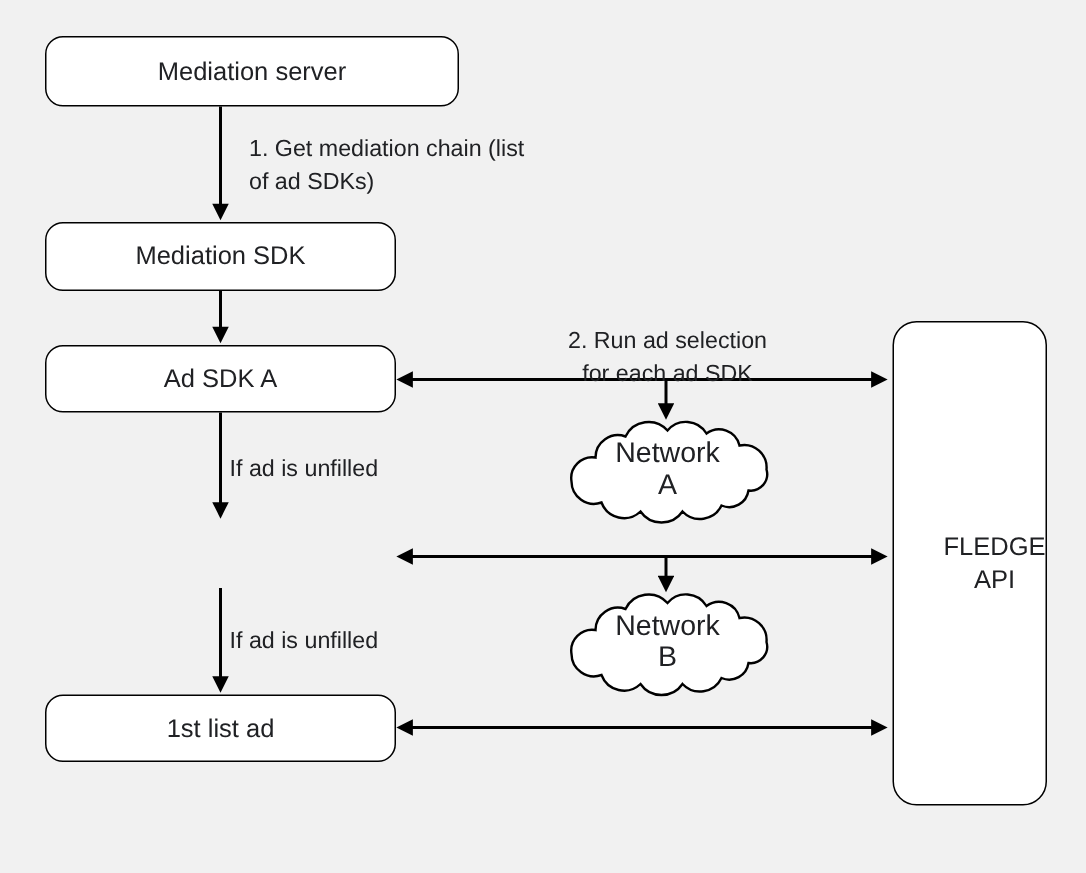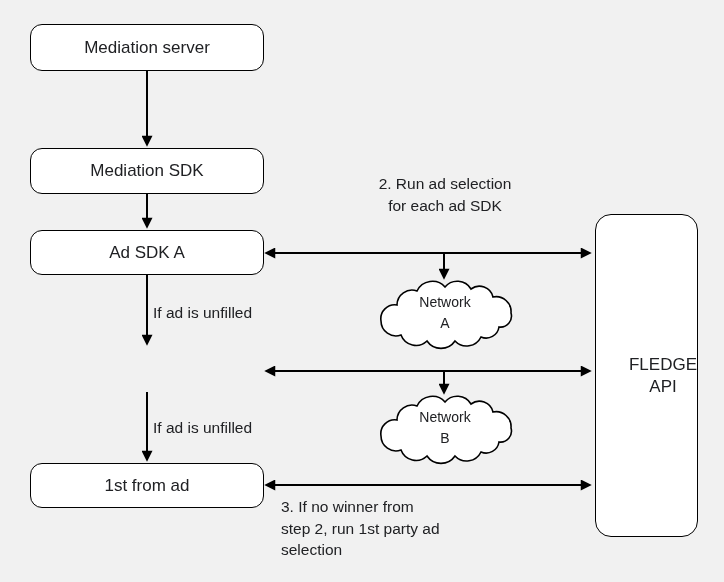--- a/index.html
+++ b/index.html
@@ -35,33 +35,33 @@
     white-space: pre-line;
     line-height: 22px;
   }
   .node.tall { border-radius: 16px; }
   .cloud-label {
     position: absolute;
     display: flex;
     align-items: center;
     justify-content: center;
     text-align: center;
-    font-size: 14px;
+    font-size: 19px;
     line-height: 21px;
     color: #202124;
     white-space: pre-line;
   }
   .annotation {
     position: absolute;
     font-size: 15.5px;
     line-height: 21.5px;
     color: #202124;
     white-space: pre-line;
   }
-  .annotation.center { text-align: center; }
+  .annotation.center { text-align: center; margin-top: 44px; }
 </style>
 </head>
 <body>
 
 <div class="canvas">
 
   <svg class="arrow-layer" width="724" height="582" viewBox="0 0 724 582" xmlns="http://www.w3.org/2000/svg">
     <defs>
       <marker id="ah" viewBox="0 0 10 10" refX="7.5" refY="5" markerWidth="13" markerHeight="11" markerUnits="userSpaceOnUse" orient="auto-start-reverse">
         <path d="M0,0 L10,5 L0,10 Z" fill="#000000"></path>
@@ -78,43 +78,42 @@
     <line x1="267" y1="371" x2="589" y2="371" stroke="#000" stroke-width="2" marker-start="url(#ah)" marker-end="url(#ah)"></line>
     <line x1="267" y1="485" x2="589" y2="485" stroke="#000" stroke-width="2" marker-start="url(#ah)" marker-end="url(#ah)"></line>
 
     <line x1="444" y1="254" x2="444" y2="277" stroke="#000" stroke-width="2" marker-end="url(#ah)"></line>
     <line x1="444" y1="372" x2="444" y2="392" stroke="#000" stroke-width="2" marker-end="url(#ah)"></line>
 
     <use href="#cloudShape" transform="translate(373,281)" fill="#ffffff" stroke="#000000" stroke-width="1.6"></use>
     <use href="#cloudShape" transform="translate(373,396)" fill="#ffffff" stroke="#000000" stroke-width="1.6"></use>
   </svg>
 
-  <div class="node" style="left:30px; top:24px; width:234px; height:47px;">Mediation server</div>
+  <div class="node" style="left:30px; top:24px; width:276px; height:47px;">Mediation server</div>
 
   <div class="node" style="left:30px; top:230px; width:234px; height:45px;">Ad SDK A</div>
 
   <div class="node" style="left:30px; top:148px; width:234px; height:46px;">Mediation SDK</div>
 
 
-  <div class="node" style="left:30px; top:463px; width:234px; height:45px;">1st from ad</div>
+  <div class="node" style="left:30px; top:463px; width:234px; height:45px;">1st list ad</div>
 
   <div class="node tall" style="left:595px; top:214px; width:103px; height:323px;padding-left:33px;">FLEDGE
 API</div>
 
   <div class="cloud-label" style="left:373px; top:281px; width:144px; height:64px;">Network
 A</div>
 
   <div class="cloud-label" style="left:373px; top:396px; width:144px; height:64px;">Network
 B</div>
 
+  <div class="annotation" style="left:166px; top:89px; width:230px;">1. Get mediation chain (list
+of ad SDKs)</div>
 
   <div class="annotation center" style="left:365px; top:173px; width:160px;">2. Run ad selection
 for each ad SDK</div>
 
   <div class="annotation" style="left:153px; top:302px;">If ad is unfilled</div>
 
   <div class="annotation" style="left:153px; top:417px;">If ad is unfilled</div>
 
-  <div class="annotation" style="left:281px; top:496px; width:240px;">3. If no winner from
-step 2, run 1st party ad
-selection</div>
 
 </div>
 
 </body></html>

